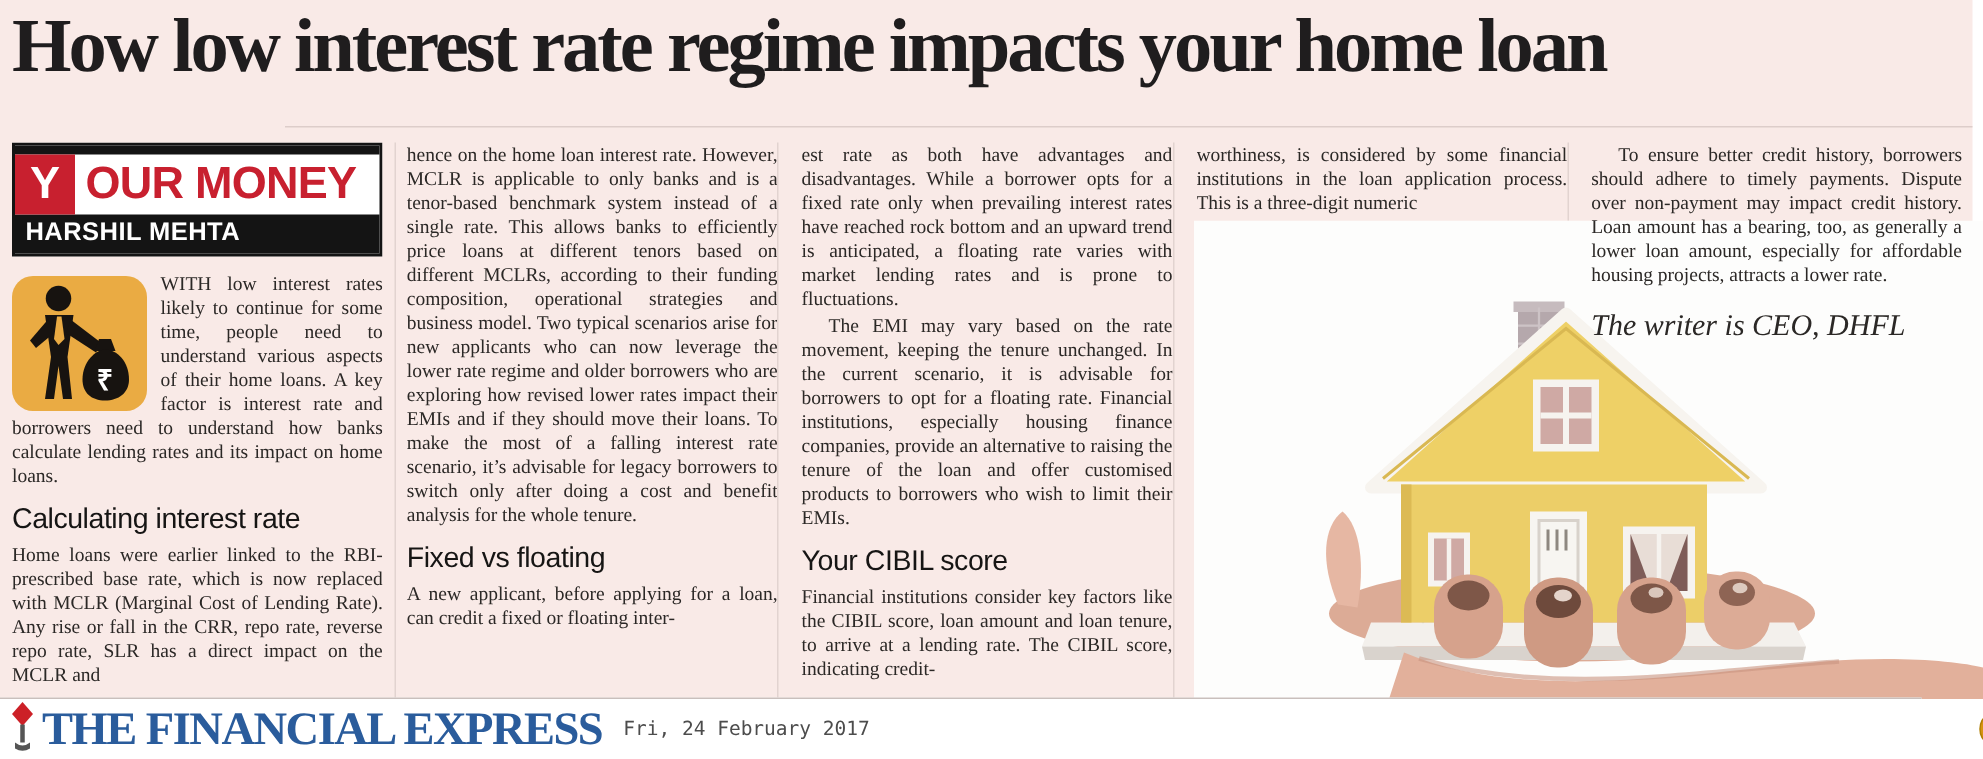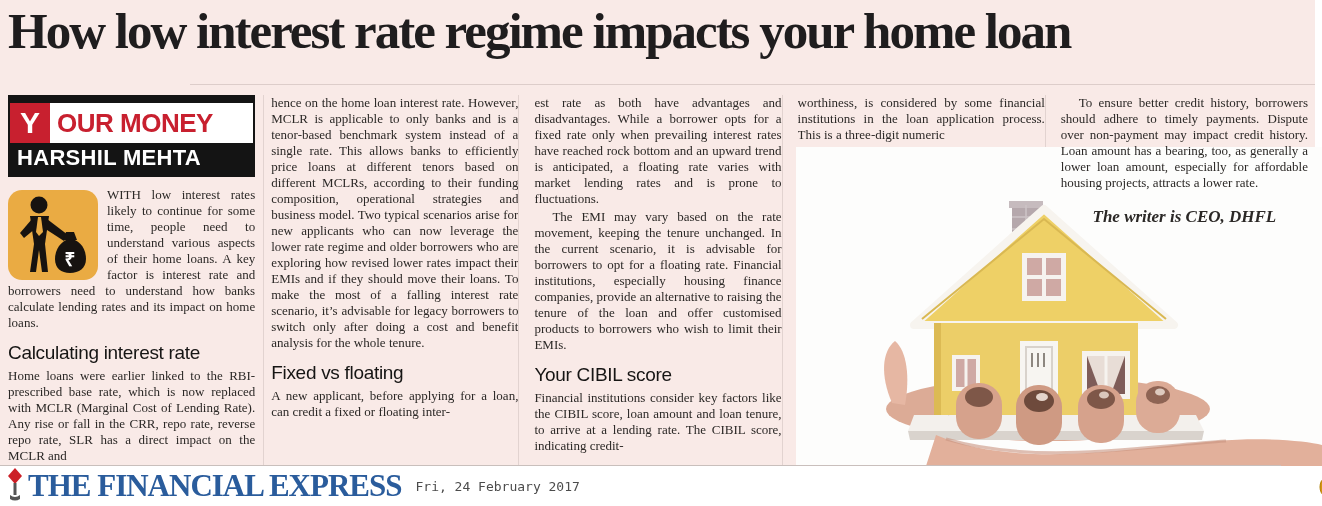--- a/index.html
+++ b/index.html
@@ -22,31 +22,31 @@
         display:grid;grid-template-columns:repeat(5,1fr);column-gap:16px;overflow:hidden;}
   .col{overflow:hidden;}
   .col-rule{position:absolute;width:1px;background:#e2d3d0;top:95px;z-index:2;}
   .rule-1{left:263px;height:371px;} .rule-2{left:518px;height:371px;}
   .rule-3{left:782px;height:371px;} .rule-4{left:1045px;height:52px;}
 
   .body{margin:0 0 2px 0;font-size:13px;line-height:16px;text-align:justify;color:#2b2826;}
   .p-indent{text-indent:18px;}
   .subhead{margin:11px 0 4px 0;font-family:"Liberation Sans",sans-serif;font-weight:normal;
         font-size:19px;letter-spacing:-0.3px;color:#161514;}
-  .credit{margin-top:18px;font-style:italic;font-size:17px;text-align:center;color:#2b2826;font-weight:bold;}
+  .credit{margin-top:18px;font-style:italic;font-size:20px;text-align:left;color:#2b2826;}
 
   .kicker{border:2px solid #141414;background:#ffffff;margin-bottom:10px;}
   .kicker-top{height:6px;background:#141414;}
   .kicker-mid{display:flex;align-items:stretch;height:40px;}
   .kicker-y{width:40px;background:#c8202f;color:#ffffff;font-family:"Liberation Sans",sans-serif;
         font-weight:bold;font-size:30px;display:flex;align-items:center;justify-content:center;}
   .kicker-title{color:#c8202f;font-family:"Liberation Sans",sans-serif;font-weight:bold;
-        font-size:26px;letter-spacing:-0.5px;display:flex;align-items:center;padding-left:7px;}
+        font-size:30px;letter-spacing:-0.5px;display:flex;align-items:center;padding-left:7px;}
   .kicker-byline{background:#141414;color:#ffffff;font-family:"Liberation Sans",sans-serif;
-        font-weight:bold;font-size:22px;letter-spacing:0.3px;padding:2px 0 4px 7px;}
+        font-weight:bold;font-size:17px;letter-spacing:0.3px;padding:2px 0 4px 7px;}
 
   .money-icon{float:left;width:90px;height:90px;margin:3px 9px 2px 0;background:#eaab43;
         border-radius:14px;}
   .money-icon svg{display:block;width:90px;height:90px;}
 
   .footer{position:absolute;left:0;bottom:0;width:1281px;height:40px;background:#ffffff;
         border-top:1px solid #c9bfbc;display:flex;align-items:center;z-index:5;}
   .fe-emblem{margin-left:6px;flex:0 0 auto;}
   .brand{font-family:"Liberation Serif",serif;font-weight:bold;font-size:31px;color:#2a5c9c;
         letter-spacing:-1px;margin-left:4px;white-space:nowrap;}

